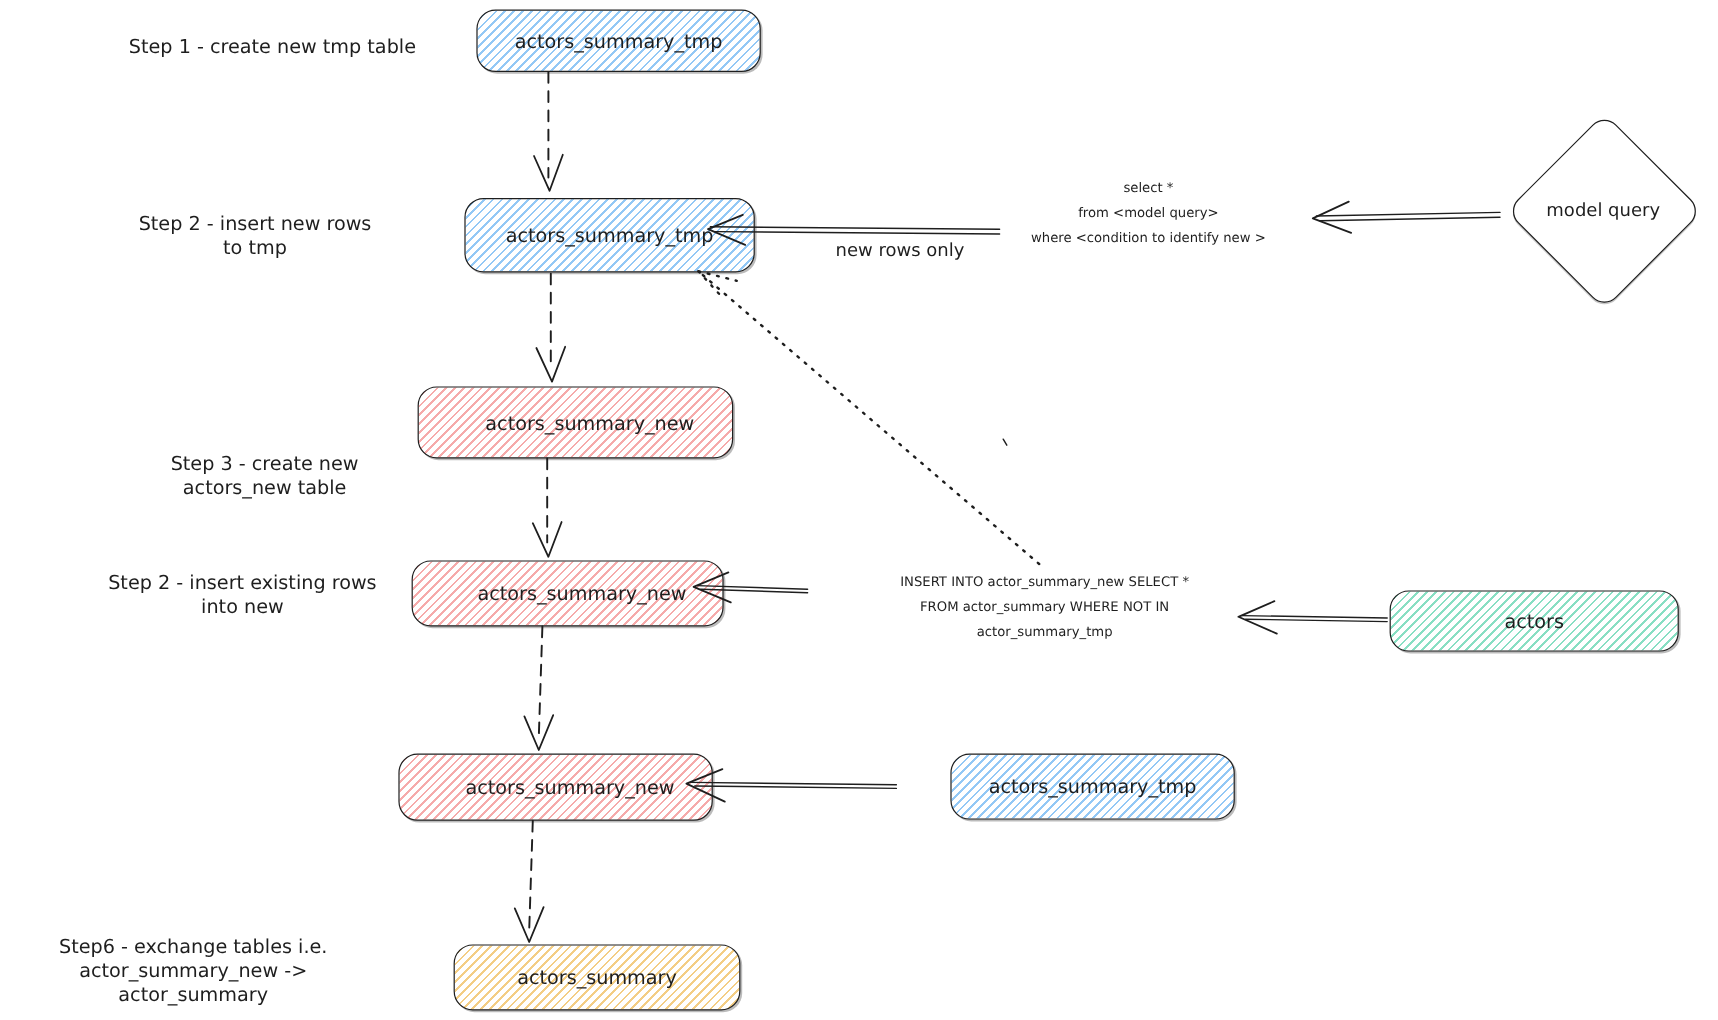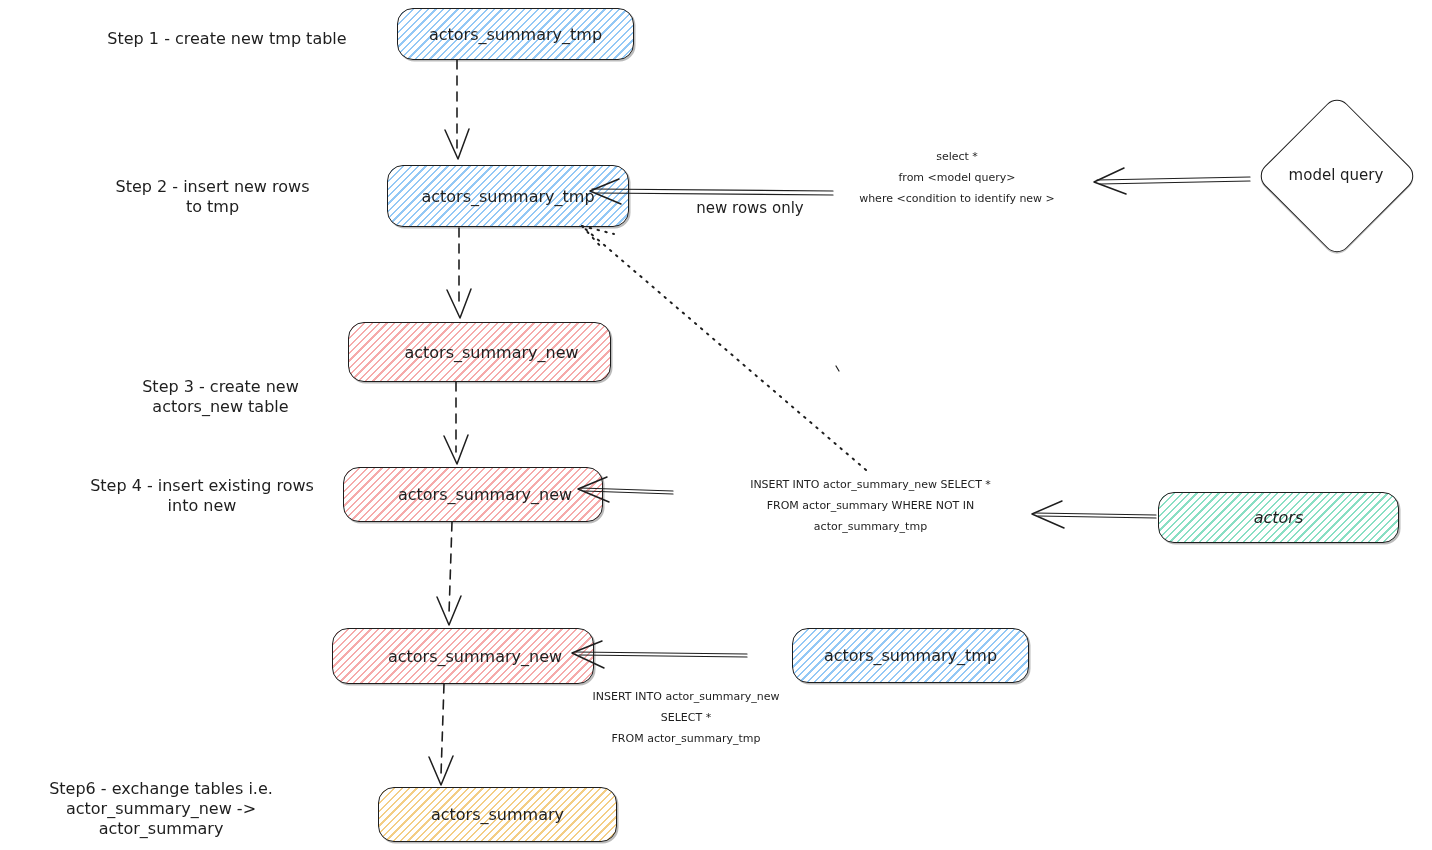--- a/index.html
+++ b/index.html
@@ -19,21 +19,21 @@
     box-shadow:1.5px 1.5px 0 rgba(30,30,30,0.30);
   }
   .hatch-blue{background-image:repeating-linear-gradient(135deg,
       rgba(141,197,245,0.95) 0px, rgba(141,197,245,0.95) 1.6px,
       rgba(0,0,0,0) 1.6px, rgba(0,0,0,0) 5.2px);margin-left:40px;}
   .hatch-red{background-image:repeating-linear-gradient(135deg,
       rgba(245,166,166,0.95) 0px, rgba(245,166,166,0.95) 1.6px,
       rgba(0,0,0,0) 1.6px, rgba(0,0,0,0) 5.2px);padding-left:24px;}
   .hatch-teal{background-image:repeating-linear-gradient(135deg,
       rgba(130,221,192,0.95) 0px, rgba(130,221,192,0.95) 1.6px,
-      rgba(0,0,0,0) 1.6px, rgba(0,0,0,0) 5.2px);font-style:italic;}
+      rgba(0,0,0,0) 1.6px, rgba(0,0,0,0) 5.2px);}
   .hatch-yellow{background-image:repeating-linear-gradient(135deg,
       rgba(243,203,126,0.95) 0px, rgba(243,203,126,0.95) 1.6px,
       rgba(0,0,0,0) 1.6px, rgba(0,0,0,0) 5.2px);margin-left:48px;}
   .diamond{
     position:absolute;left:1279px;top:118px;width:114px;height:114px;
     border:1.7px solid #1e1e1e;border-radius:14px;background:#ffffff;
     transform:rotate(45deg);
     box-shadow:1px 1px 0 rgba(30,30,30,0.25);
   }
   .diamond-label{
@@ -57,21 +57,21 @@
 </head>
 <body>
 
 <div class="canvas">
 
   <div class="lbl" style="left:103px;top:29px;width:248px;">Step 1 - create new tmp table</div>
   <div class="lbl" style="left:115px;top:177px;width:195px;">Step 2 - insert new rows
 to tmp</div>
   <div class="lbl" style="left:138px;top:333px;width:165px;margin-top:44px;">Step 3 - create new
 actors_new table</div>
-  <div class="lbl" style="left:86px;top:476px;width:232px;">Step 4 - insert existing rows
+  <div class="lbl" style="left:86px;top:476px;width:232px;">Step 2 - insert existing rows
 into new</div>
   <div class="lbl" style="left:5px;top:779px;width:312px;">Step6 - exchange tables i.e.
 actor_summary_new -&gt; actor_summary</div>
 
   <div class="node hatch-blue" style="left:357px;top:8px;width:235px;height:50px;">actors_summary_tmp</div>
   <div class="node hatch-blue" style="left:347px;top:165px;width:240px;height:60px;">actors_summary_tmp</div>
   <div class="node hatch-red" style="left:348px;top:322px;width:237px;height:58px;">actors_summary_new</div>
   <div class="node hatch-red" style="left:343px;top:467px;width:234px;height:53px;">actors_summary_new</div>
   <div class="node hatch-red" style="left:332px;top:628px;width:236px;height:54px;">actors_summary_new</div>
   <div class="node hatch-yellow" style="left:330px;top:787px;width:237px;height:53px;">actors_summary</div>
@@ -82,23 +82,20 @@
   <div class="diamond"></div>
   <div class="diamond-label">model query</div>
 
   <div class="lbl" style="left:656px;top:198px;width:118px;font-size:15px;margin-left:35px;">new rows only</div>
   <div class="ann" style="left:812px;top:146px;width:290px;">select *
 from &lt;model query&gt;
 where &lt;condition to identify new &gt;</div>
   <div class="ann" style="left:678px;top:474px;width:385px;">INSERT INTO actor_summary_new SELECT *
 FROM actor_summary WHERE NOT IN
 actor_summary_tmp</div>
-  <div class="ann" style="left:535px;top:686px;width:302px;">INSERT INTO actor_summary_new
-SELECT *
-FROM actor_summary_tmp</div>
 
   <svg class="arrows" viewBox="0 0 1432 850">
 
     <g>
       <path class="dashed" d="M457,60 L457,148"></path>
       <path d="M445,130 L458,159 L469,129"></path>
     </g>
     <g>
       <path class="dashed" d="M459,228 L459,308"></path>
       <path d="M447,290 L460,318 L471,289"></path>

